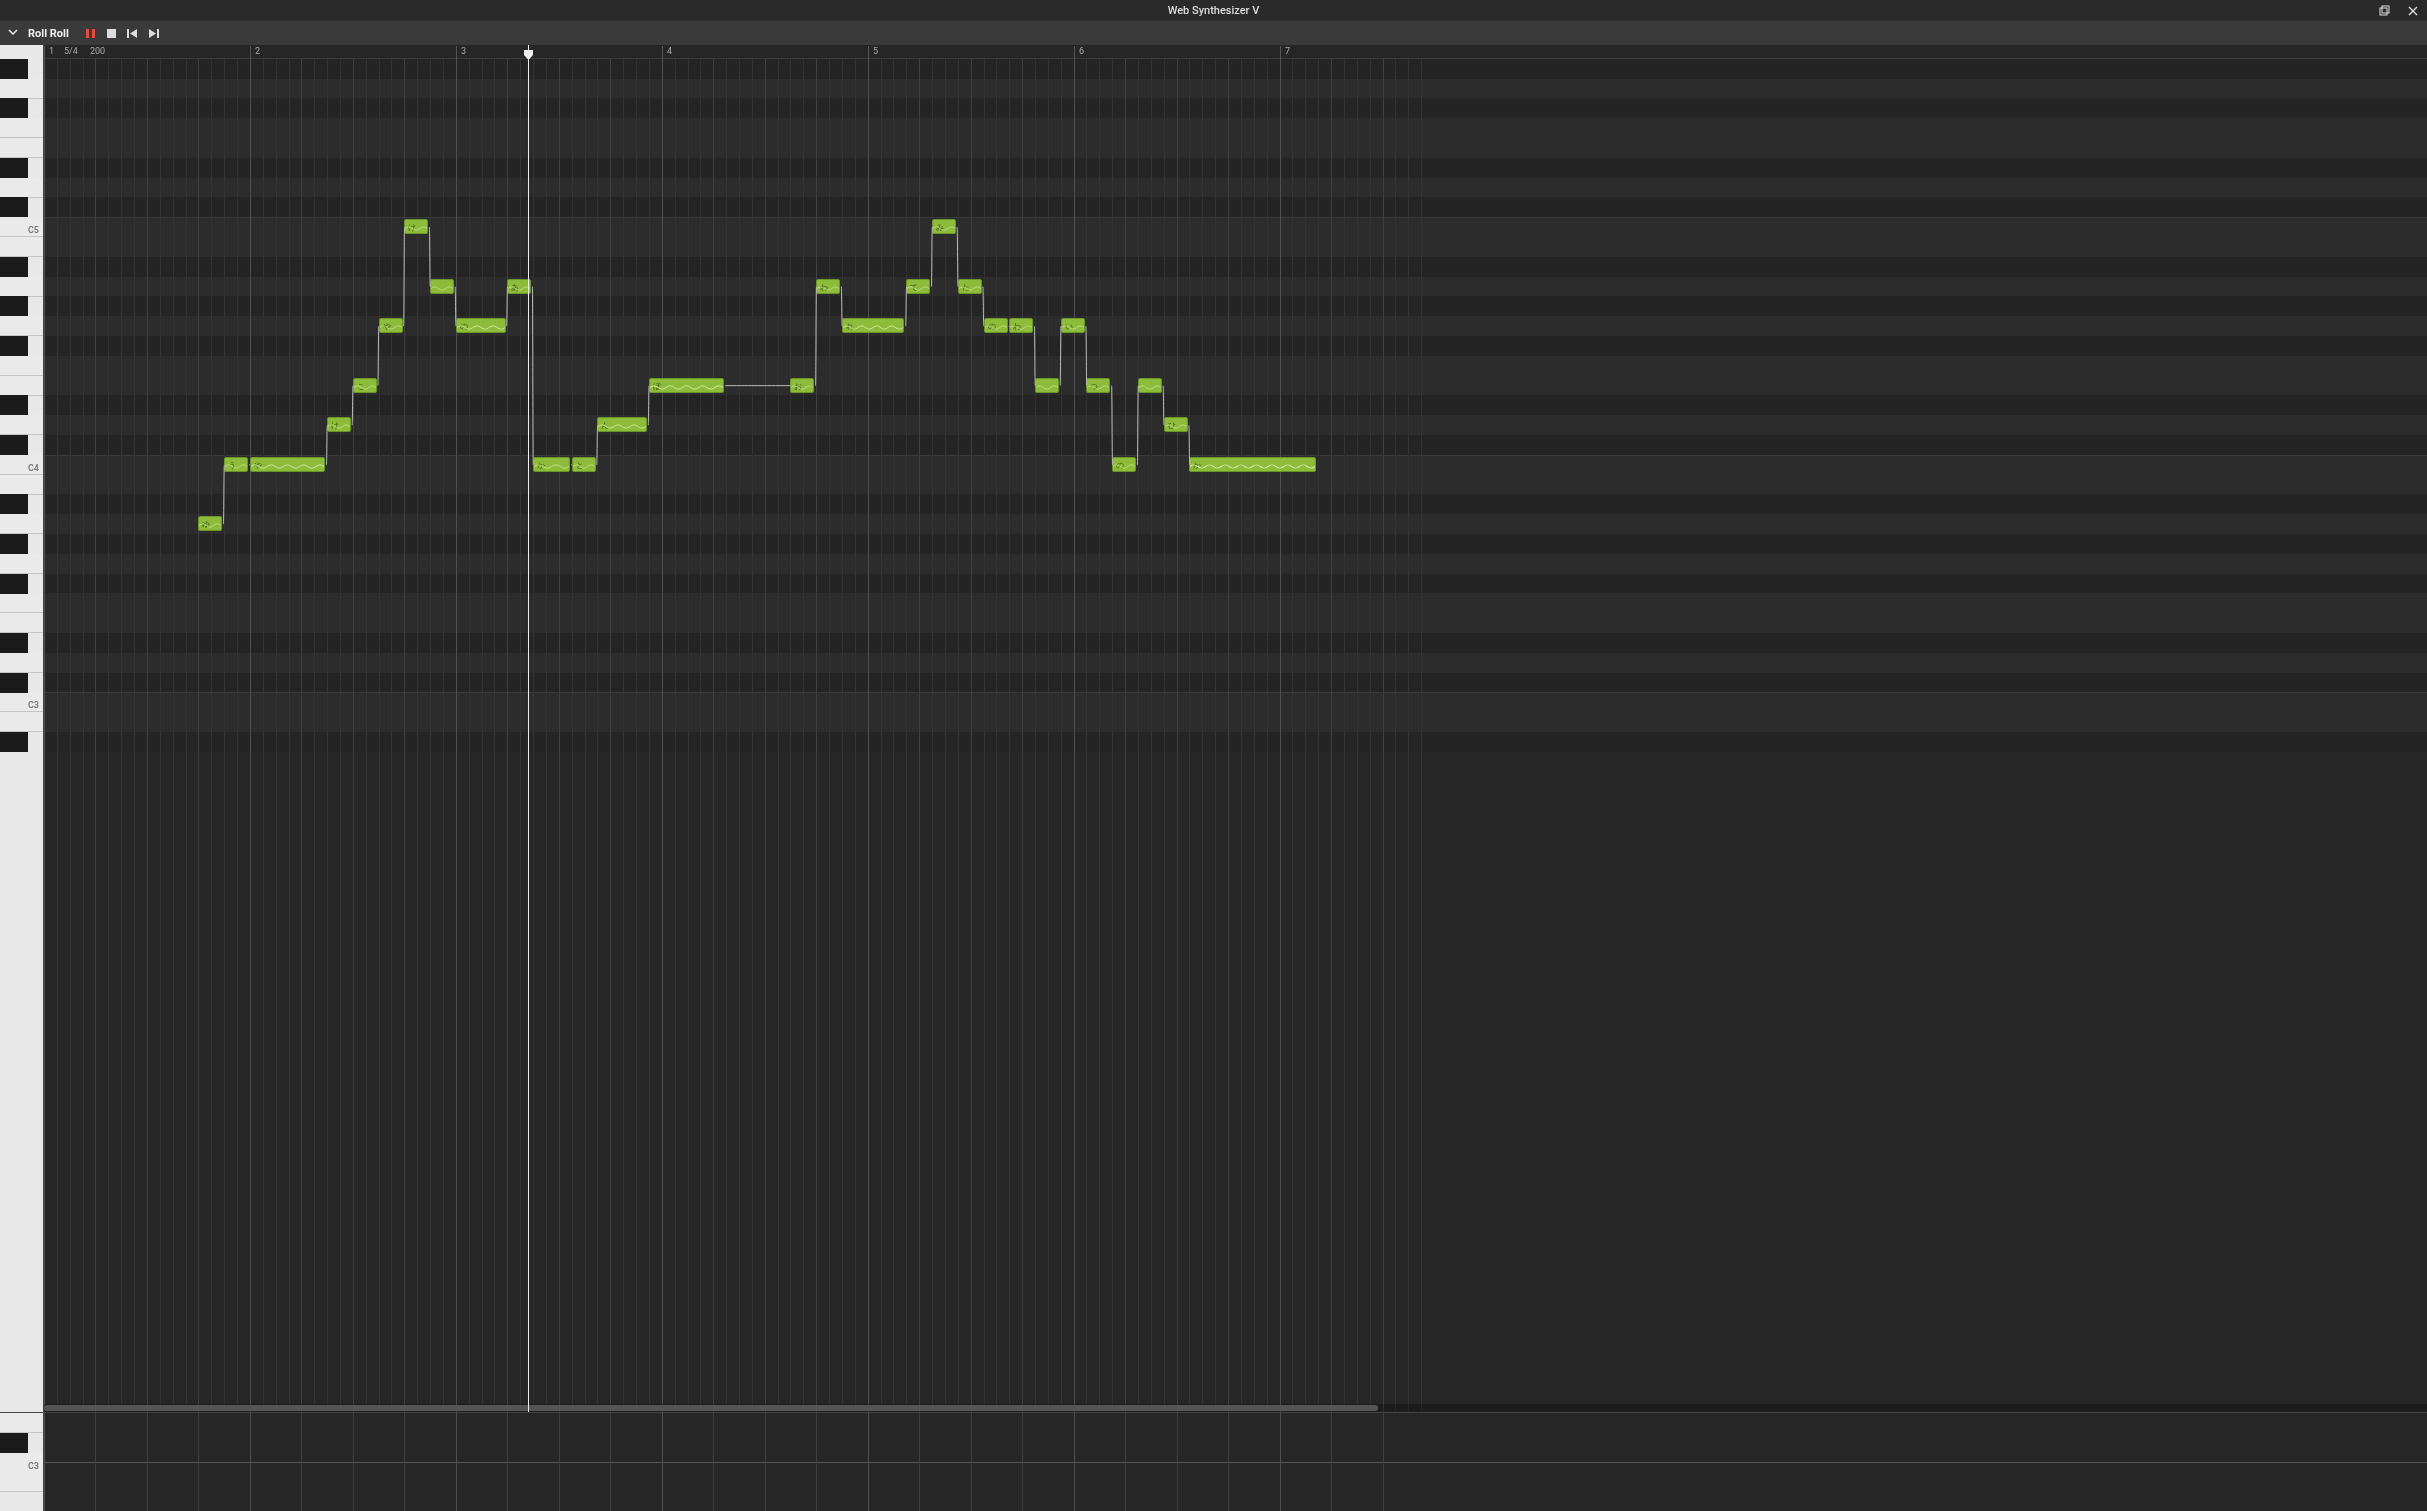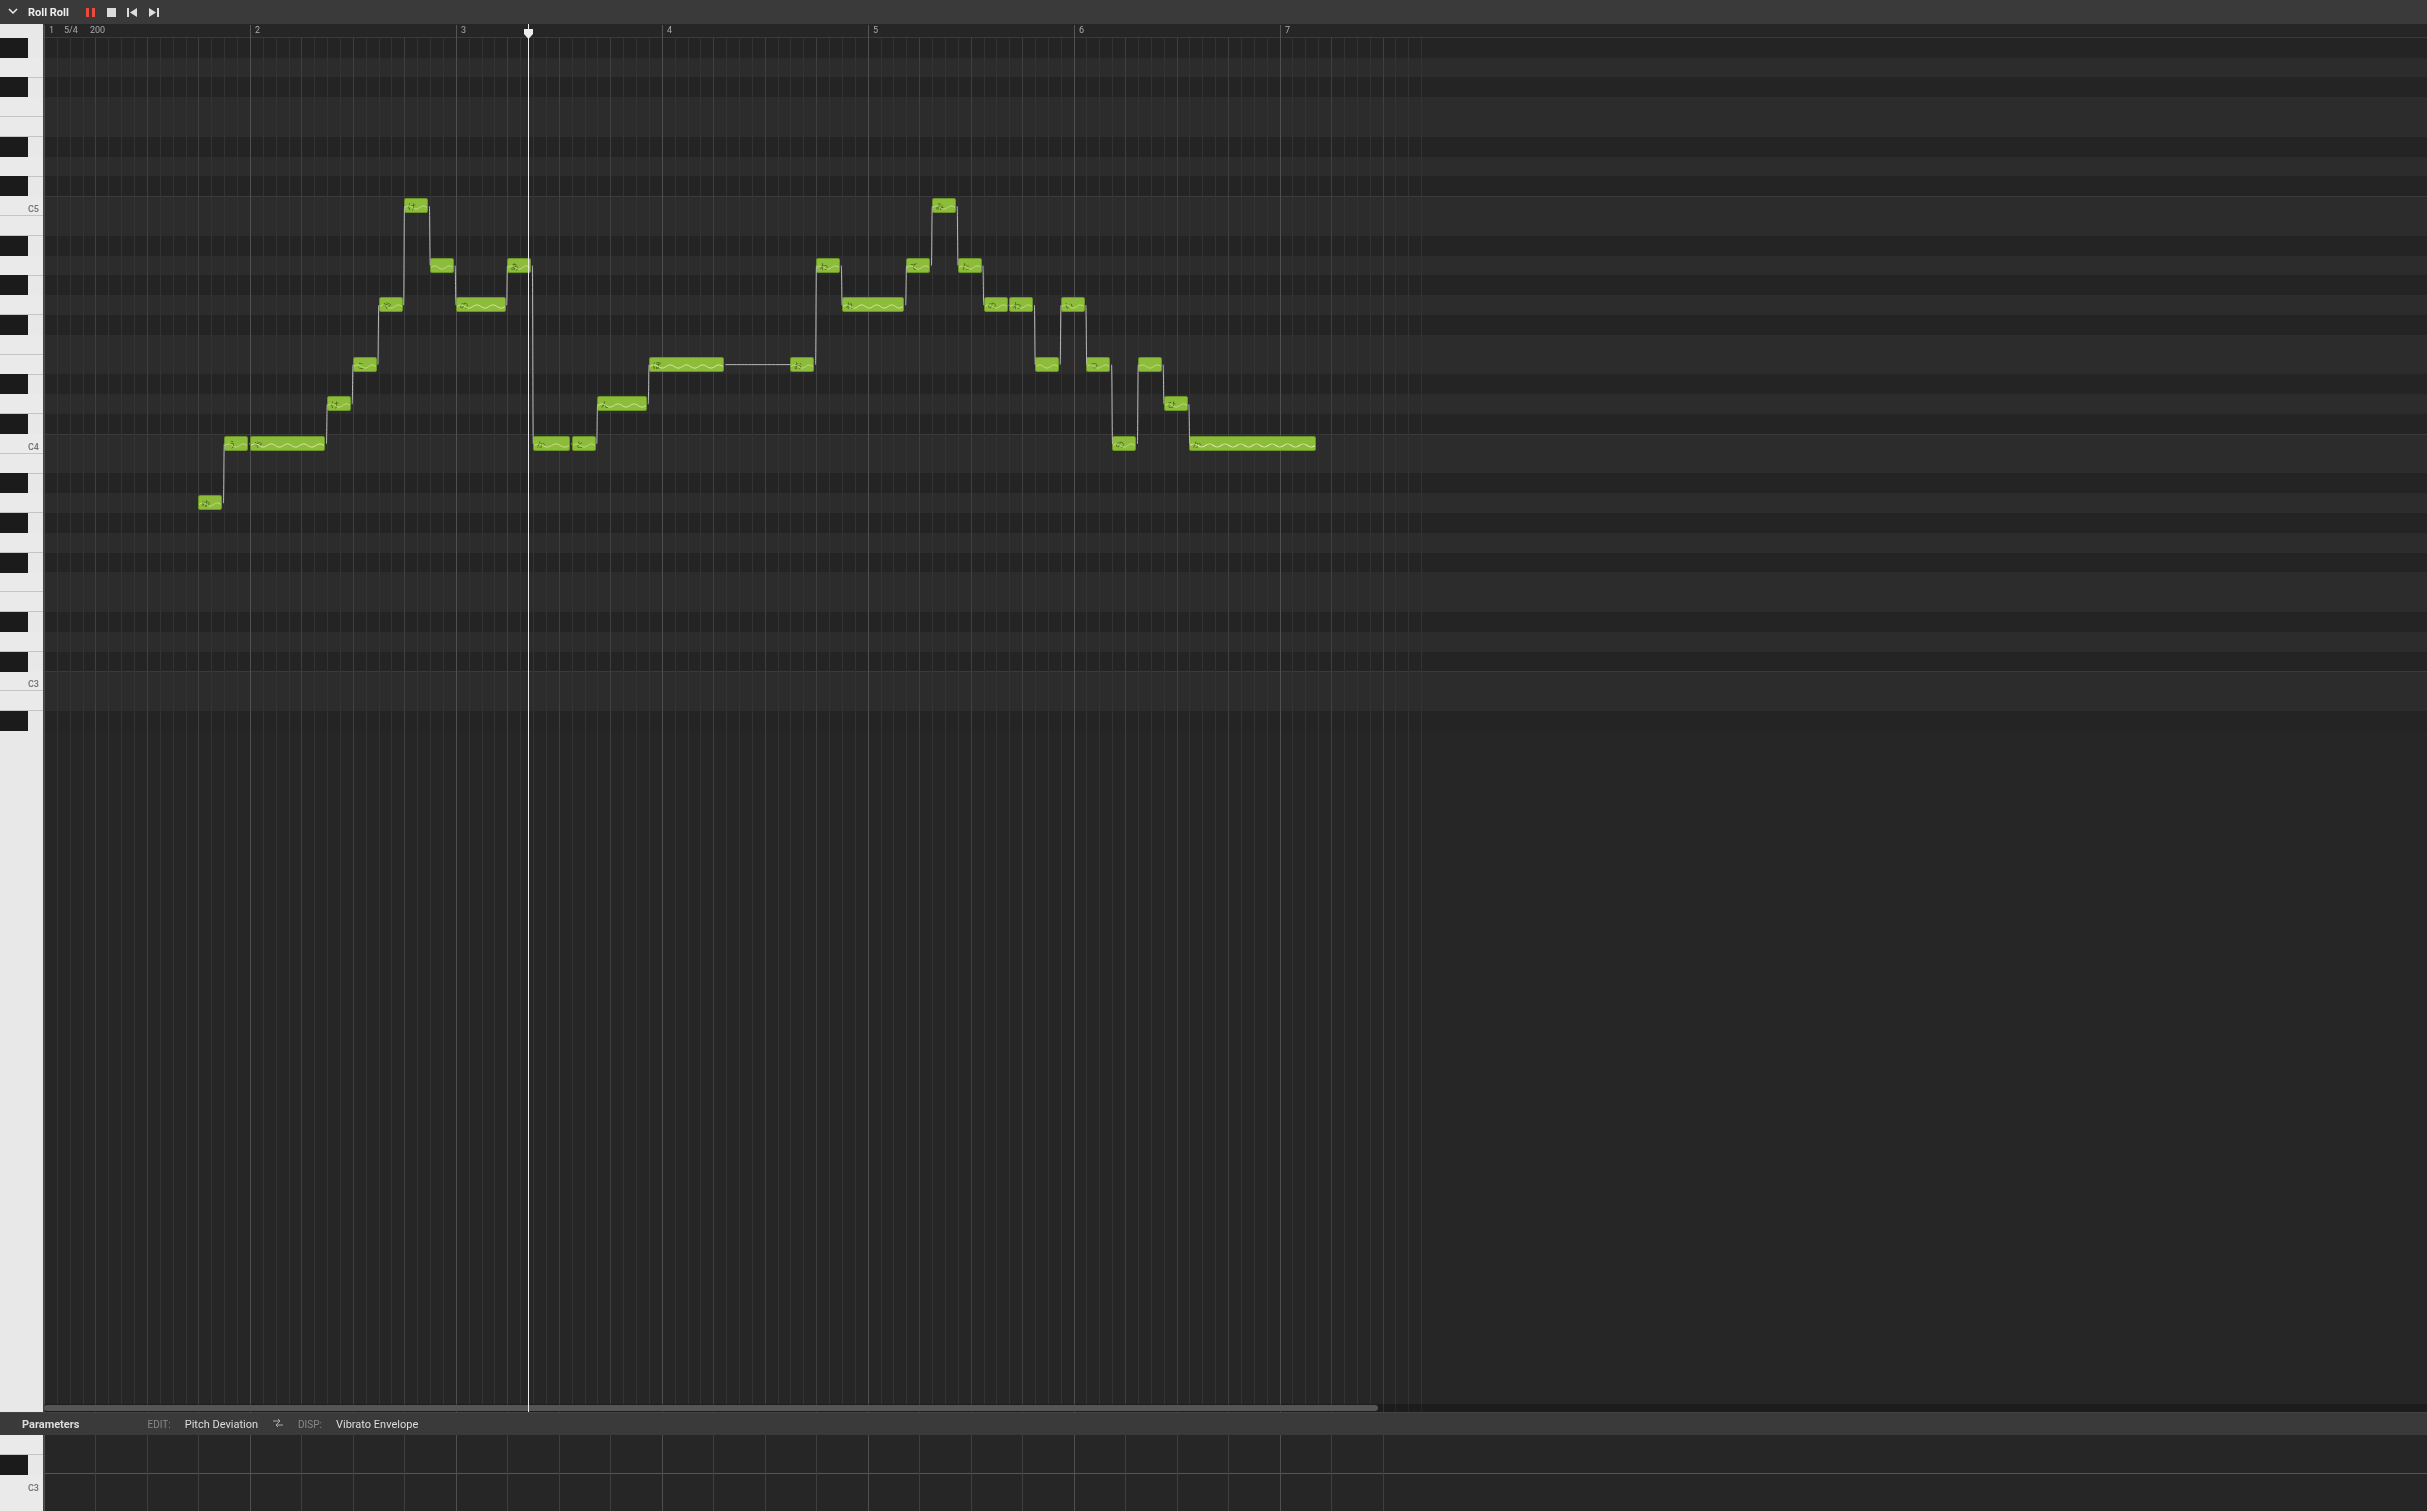--- a/index.html
+++ b/index.html
@@ -65,20 +65,36 @@
 .params-head .swap svg{ width:12px; height:12px; }
 .params-body { flex: 1; display: flex; }
 .params-piano { width: 44px; background: #e8e8e8; position: relative; border-right:1px solid #444; }
 .params-grid { flex: 1; background: #262626; position: relative; }
 .params-center { position:absolute; left:0; right:0; height:1px; background:#555; }
 </style>
 </head>
 <body>
 
 <div class="window">
+  <div class="titlebar">
+    <span class="titlebar-title">Web Synthesizer V</span>
+    <div class="titlebar-buttons">
+      <span class="titlebar-btn">
+        <svg viewBox="0 0 12 12">
+            <rect x="1" y="3" width="7" height="7" fill="none" stroke="#ddd" stroke-width="1"></rect>
+            <rect x="3" y="1" width="7" height="7" fill="none" stroke="#ddd" stroke-width="1"></rect>
+          </svg>
+      </span>
+      <span class="titlebar-btn">
+        <svg viewBox="0 0 12 12">
+            <path d="M2 2 L10 10 M10 2 L2 10" stroke="#ddd" stroke-width="1.4"></path>
+          </svg>
+      </span>
+    </div>
+  </div>
 
   <div class="toolbar">
     <span class="chevron">
       <svg viewBox="0 0 10 10">
           <path d="M1 3 L5 7 L9 3" stroke="#eee" stroke-width="1.5" fill="none"></path>
         </svg>
     </span>
     <span class="panel-title">Roll Roll</span>
     <div class="transport">
       <span class="transport-btn">
@@ -520,38 +536,20 @@
                 <path d="M0 0 H9 V5 L4.5 10 L0 5 Z" fill="#eee"></path>
               </svg></div>
           </div>
         <div class="hscroll">
           <div class="hscroll-thumb" style="left:0; width:56%;"></div>
         </div>
       </div>
     </div>
 
     <div class="params">
-      <div class="params-head">
-        <span class="chevron">
-          <svg viewBox="0 0 10 10">
-              <path d="M1 3 L5 7 L9 3" stroke="#eee" stroke-width="1.5" fill="none"></path>
-            </svg>
-        </span>
-        <span class="label">Parameters</span>
-        <span style="width:40px;"></span>
-        <span class="field-label">EDIT:</span>
-        <span class="field-val">Pitch Deviation</span>
-        <span class="swap">
-          <svg viewBox="0 0 12 12">
-              <path d="M1 4 L8 4 M6 2 L8 4 L6 6 M11 8 L4 8 M6 6 L4 8 L6 10" stroke="#aaa" stroke-width="1" fill="none"></path>
-            </svg>
-        </span>
-        <span class="field-label">DISP:</span>
-        <span class="field-val">Vibrato Envelope</span>
-      </div>
       <div class="params-body">
         <div class="params-piano" id="params-piano">
             <div class="key" style="top: 0px; height: 20px;"></div>
             <div class="key black" style="top: 20px; height: 20px;"></div>
             <div class="key" style="top: 40px; height: 20px;">
               <span class="key-label">C3</span>
             </div>
             <div class="key" style="top: 59px; height: 20px;"></div>
           </div>
         <div class="params-grid" id="params-grid">

